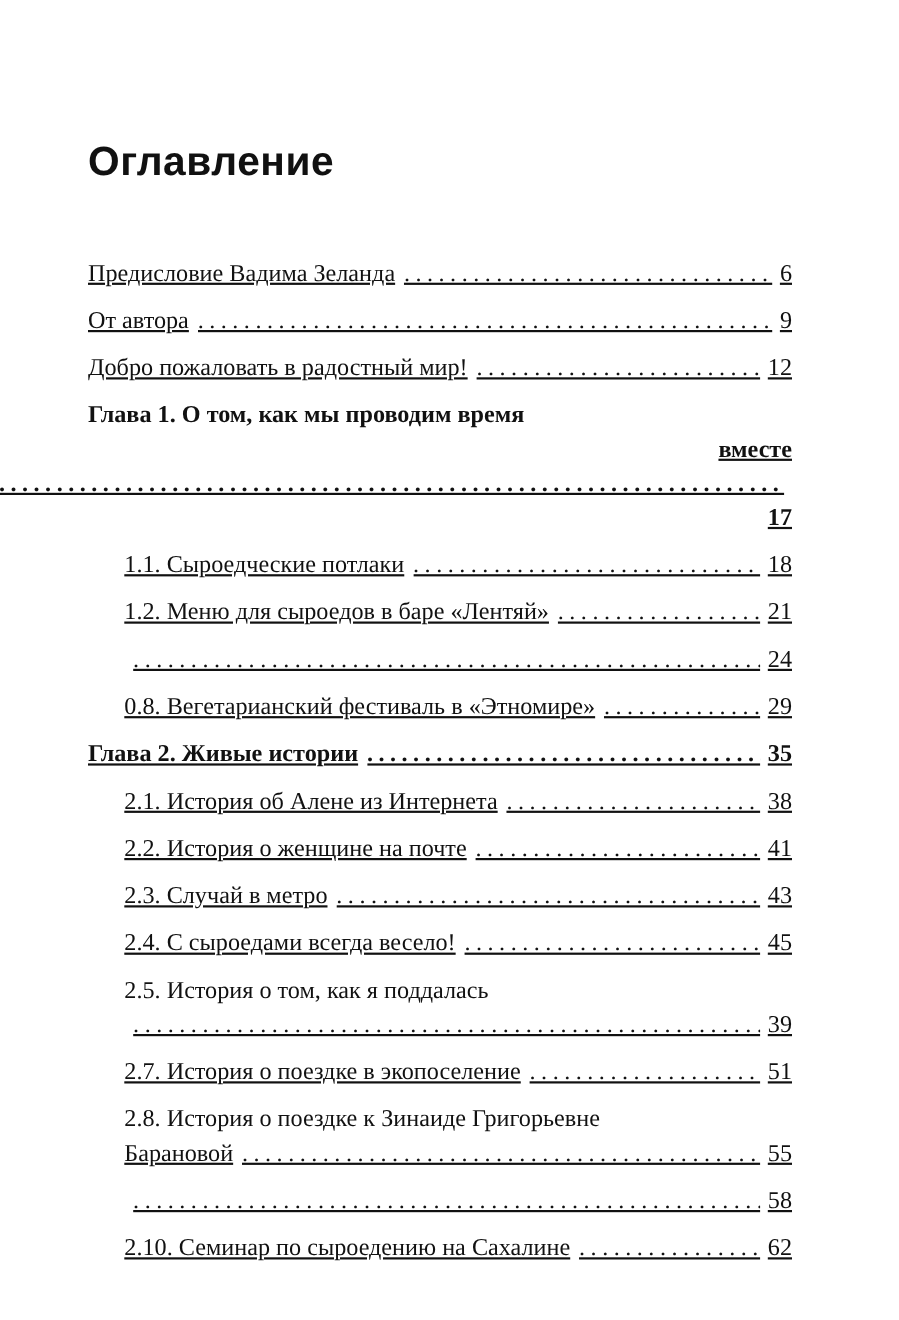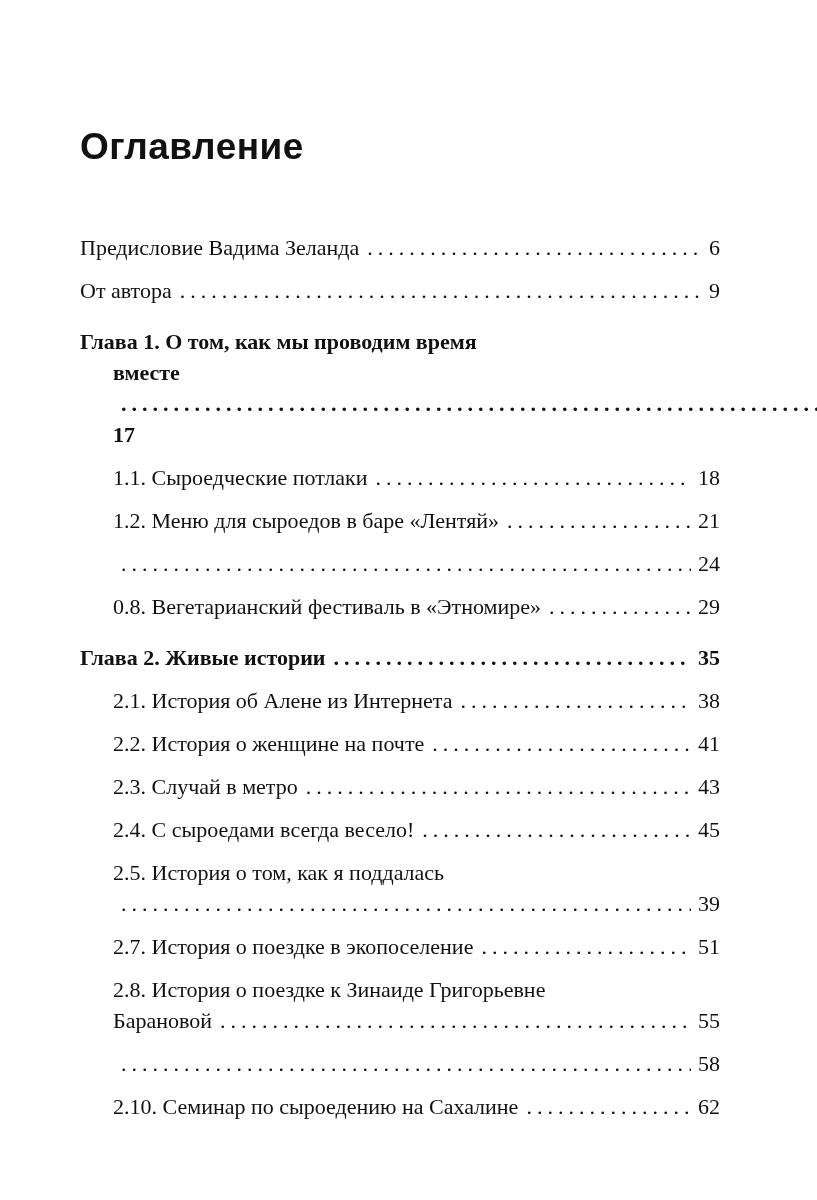--- a/index.html
+++ b/index.html
@@ -26,31 +26,32 @@
   }
   .toc {
     font-size: 22px;
     line-height: 31px;
   }
   .toc-entry {
     margin-bottom: 12px;
   }
   .toc-entry.chapter {
     font-weight: 700;
-    margin-top: 20px;
+    margin-top: 4px;
   }
   .toc-entry.sub {
     padding-left: 33px;
   }
   .pre-line {
     display: block;
   }
   .entry-line {
     display: flex;
-    align-items: flex-start;
+    align-items: flex-end;
+    text-decoration: underline;
   }
   .entry-line.indent {
     padding-left: 33px;
     flex-direction: column;
   }
   .label {
     white-space: nowrap;
     flex: 0 0 auto;
   }
   .dots {
@@ -87,20 +88,27 @@
     </div>
 
     <div class="toc-entry top">
       <div class="entry-line">
         <span class="label">От автора</span>
         <span class="dots"></span>
         <span class="page-num">9</span>
       </div>
     </div>
 
+    <div class="toc-entry top">
+      <div class="entry-line">
+        <span class="label">Добро пожаловать в радостный мир!</span>
+        <span class="dots"></span>
+        <span class="page-num">12</span>
+      </div>
+    </div>
 
     <div class="toc-entry chapter">
       <div class="pre-line">Глава 1. О том, как мы проводим время</div>
       <div class="entry-line indent">
         <span class="label">вместе</span>
         <span class="dots"></span>
         <span class="page-num">17</span>
       </div>
     </div>
 

